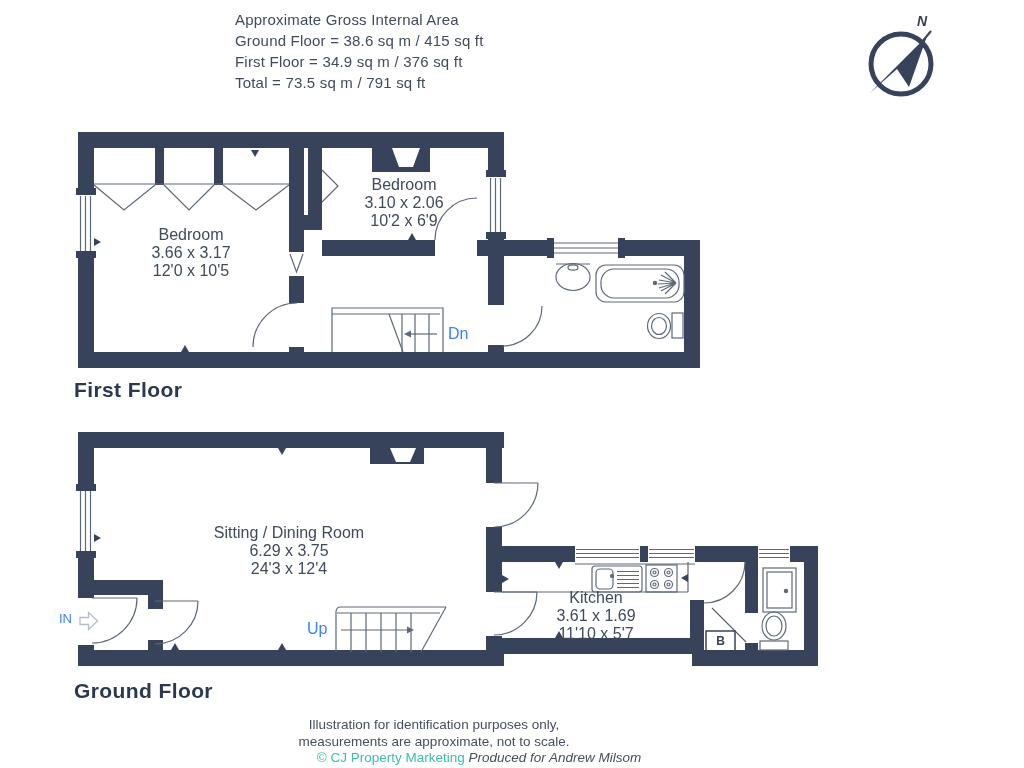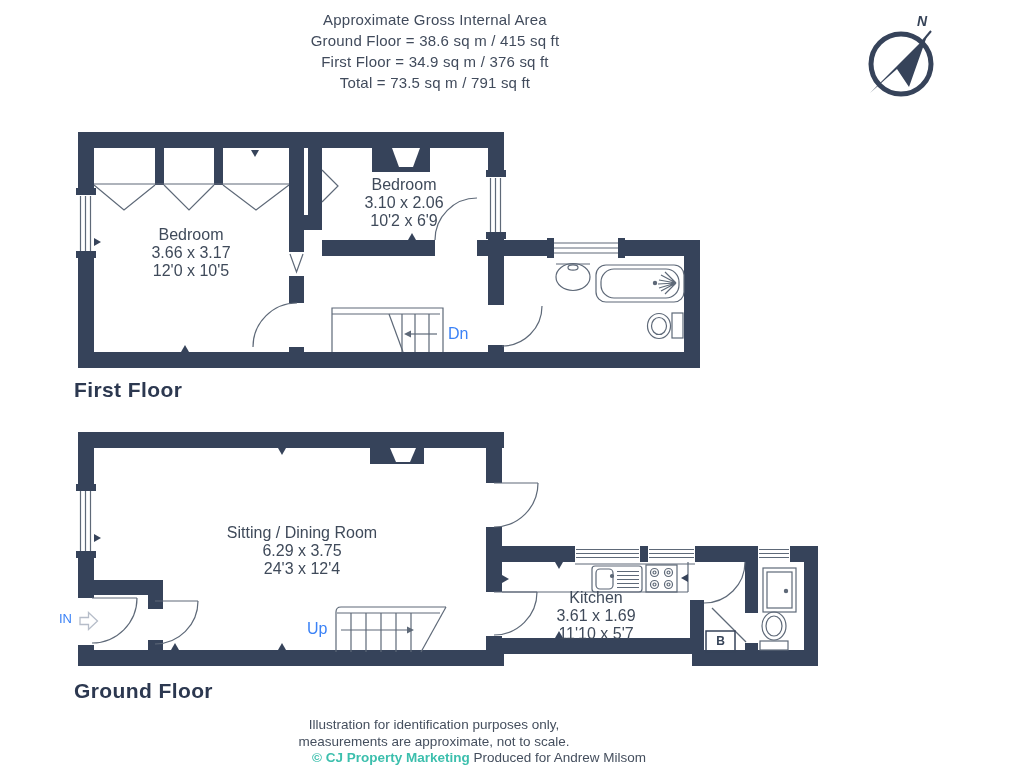--- a/index.html
+++ b/index.html
@@ -1,28 +1,28 @@
 <!DOCTYPE html>
 <html><head>
 <meta charset="utf-8">
 <style>
   html,body{margin:0;padding:0;background:#ffffff;}
   #stage{position:relative;width:1024px;height:768px;background:#ffffff;overflow:hidden;
          font-family:"Liberation Sans", sans-serif;}
   #plan-svg{position:absolute;left:0;top:0;}
   .txt{position:absolute;color:#3f4a5a;white-space:nowrap;}
-  .hdr{left:235px;width:400px;text-align:center;font-size:15px;line-height:21px;
+  .hdr{left:235px;width:400px;text-align:left;font-size:15px;line-height:21px;
        font-weight:500;color:#414b5c;letter-spacing:.2px;}
   .room-label{transform:translateX(-50%);text-align:center;font-size:16px;
               line-height:18px;font-weight:500;color:#3f4a5a;}
   .floor-title{font-size:21px;font-weight:700;color:#2c3850;letter-spacing:.4px;}
   .small-label{font-size:16px;font-weight:500;color:#3b82f6;}
   .footer-line{transform:translateX(-50%);font-size:13.5px;color:#454f5e;text-align:center;}
-  .credit{color:#3cbfad;font-weight:700;}
-  .produced{color:#454f5e;font-weight:500;}
+  .credit{color:#3cbfad;font-weight:400;}
+  .produced{color:#454f5e;font-weight:500;font-style:italic;}
   .n-label{font-size:14px;font-weight:700;font-style:italic;color:#364358;}
   .b-label{width:29px;text-align:center;font-size:12px;font-weight:700;color:#364358;}
 </style>
 </head>
 <body>
 
 <div id="stage">
 
 <svg id="plan-svg" width="1024" height="768" viewBox="0 0 1024 768">
 
@@ -244,21 +244,21 @@
     <div>12'0 x 10'5</div>
   </div>
   <div class="txt room-label" style="left:404px;top:176px">
     <div>Bedroom</div>
     <div>3.10 x 2.06</div>
     <div>10'2 x 6'9</div>
   </div>
   <div class="txt small-label" style="left:448px;top:325px">Dn</div>
   <div class="txt floor-title" style="left:74px;top:378px">First Floor</div>
 
-  <div class="txt room-label" style="left:302px;top:524px">
+  <div class="txt room-label" style="left:289px;top:524px">
     <div>Sitting / Dining Room</div>
     <div>6.29 x 3.75</div>
     <div>24'3 x 12'4</div>
   </div>
   <div class="txt room-label" style="left:596px;top:589px">
     <div>Kitchen</div>
     <div>3.61 x 1.69</div>
     <div>11'10 x 5'7</div>
   </div>
   <div class="txt small-label" style="left:307px;top:620px">Up</div>

